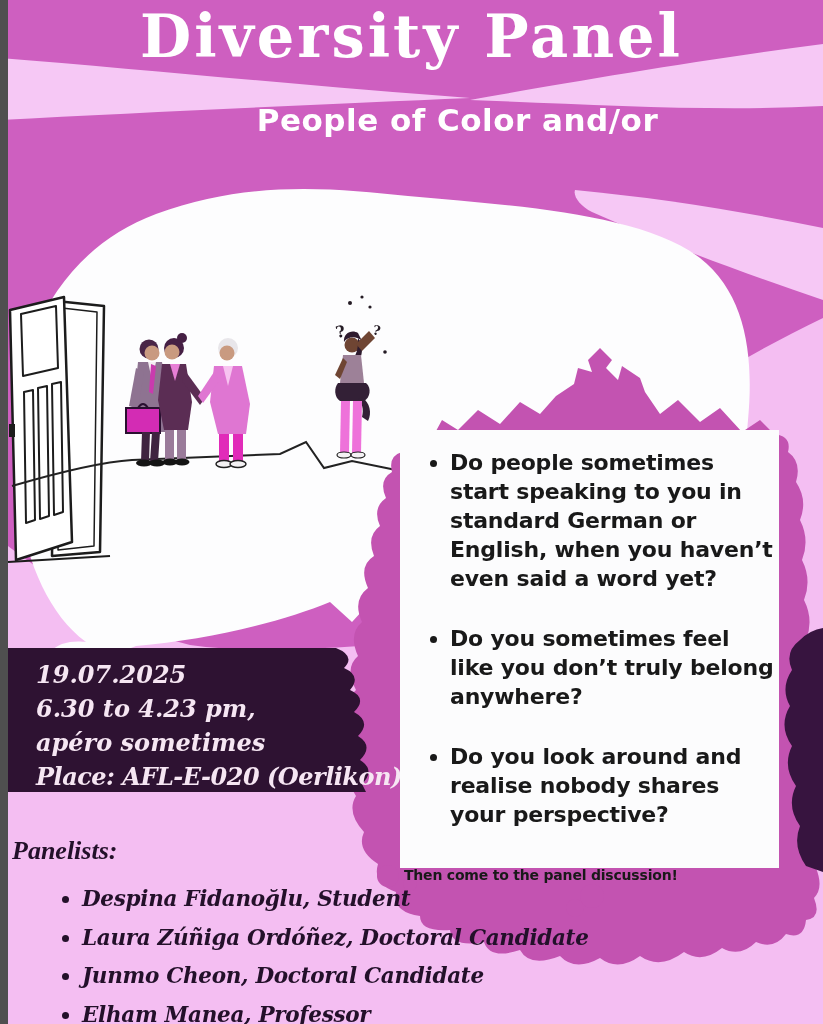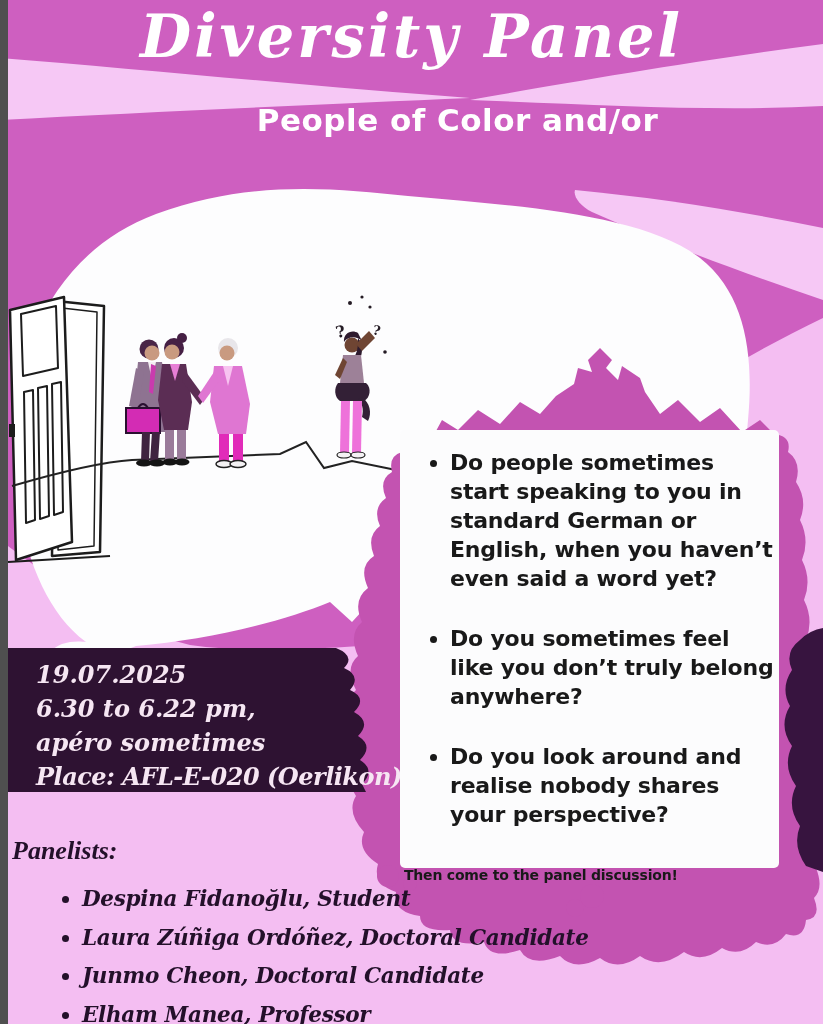--- a/index.html
+++ b/index.html
@@ -1,30 +1,30 @@
 <!DOCTYPE html>
 <html><head>
 <meta charset="utf-8">
 <style>
   html,body{margin:0;padding:0;background:#333;}
   .page{position:relative;width:823px;height:1024px;overflow:hidden;background:#f4bef2;
         font-family:"DejaVu Sans",sans-serif;}
   .bg{position:absolute;left:0;top:0;width:823px;height:1024px;z-index:0;}
   .left-strip{position:absolute;left:0;top:0;width:8px;height:1024px;background:#4f4f4f;z-index:9;}
   .title{position:absolute;left:0;top:2px;width:823px;margin:0;text-align:center;z-index:2;
-         font-family:"DejaVu Serif",serif;font-style:italic;font-weight:bold;
+         font-family:"DejaVu Serif",serif;font-weight:bold;
          font-size:59px;letter-spacing:3px;color:#ffffff;}
   .subtitle{position:absolute;left:0;top:97px;width:823px;text-align:center;z-index:2;
          font-weight:bold;font-size:31px;line-height:47px;color:#ffffff;letter-spacing:.5px;margin-left:46px;}
   .datebox{position:absolute;left:36px;top:658px;z-index:2;
          font-family:"DejaVu Serif",serif;font-style:italic;font-weight:bold;
          font-size:24px;line-height:34px;color:#f6e6f3;}
   .datebox .place{letter-spacing:-0.5px;}
   .whitebox{position:absolute;left:400px;top:430px;width:379px;height:438px;z-index:2;
-         background:#fcfcfd;border-radius:5px;color:#191919;}
+         background:#fcfcfd;border-radius:0;color:#191919;}
   .whitebox ul{margin:18px 4px 0 0;padding-left:50px;}
   .whitebox li{font-weight:bold;font-size:22px;line-height:29px;margin-bottom:31px;
          letter-spacing:-0.2px;}
   .closing{font-weight:bold;font-size:14px;line-height:30px;margin:8px 0 0 4px;width:356px;
          letter-spacing:-0.2px;}
   .panelists{position:absolute;left:0;top:836px;width:640px;z-index:2;
          font-family:"DejaVu Serif",serif;font-style:italic;font-weight:bold;color:#23102a;}
   .p-head{margin-left:12px;font-size:26px;font-family:Liberation Serif, serif;}
   .panelists ul{margin:14px 0 0 0;padding-left:82px;}
   .panelists li{font-size:21.5px;line-height:38.5px;letter-spacing:-0.3px;}
@@ -157,21 +157,21 @@
   <div class="left-strip"></div>
 
   <h1 class="title">Diversity Panel</h1>
 
   <div class="subtitle">
     <div>People of Color and/or</div>
   </div>
 
   <div class="datebox">
     <div>19.07.2025</div>
-    <div>6.30 to 6.22 pm,</div>
+    <div>6.30 to 4.23 pm,</div>
     <div>apéro sometimes</div>
     <div class="place">Place: AFL-E-020 (Oerlikon)</div>
   </div>
 
   <div class="whitebox">
     <ul>
       <li>Do people sometimes start speaking to you in standard German or English, when you haven’t even said a word yet?</li>
       <li>Do you sometimes feel like you don’t truly belong anywhere?</li>
       <li>Do you look around and realise nobody shares your perspective?</li>
     </ul>

